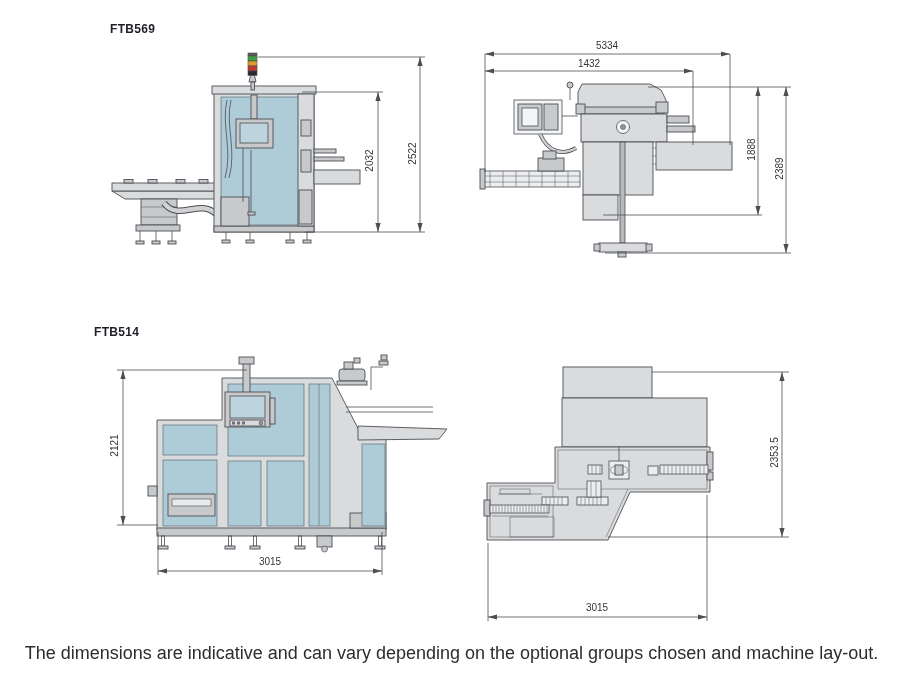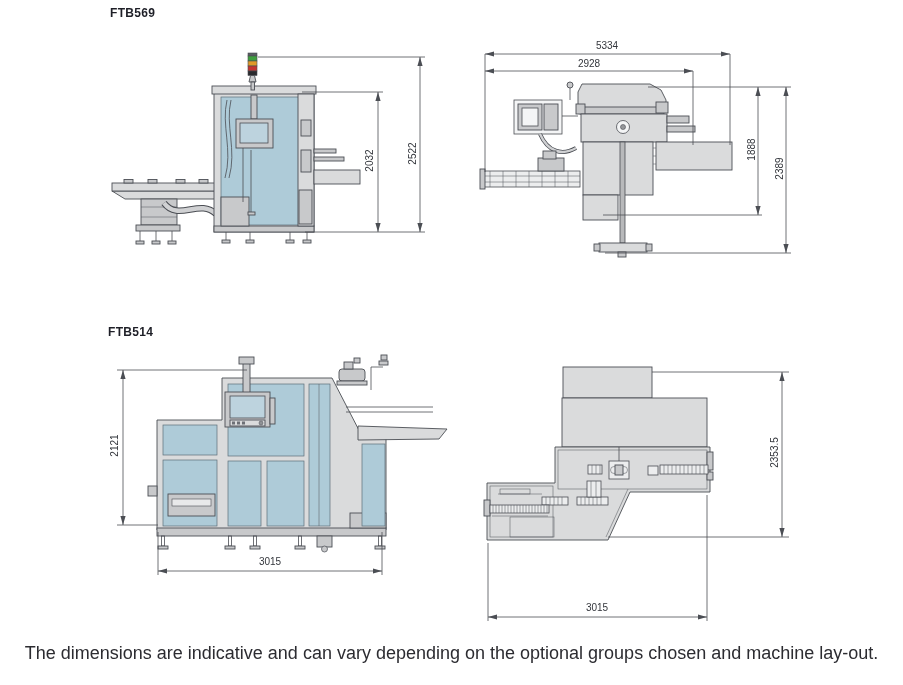--- a/index.html
+++ b/index.html
@@ -20,21 +20,21 @@
   .wt  { fill:#f4f5f6; stroke:#4b4e54; stroke-width:0.8; }
   .bl  { fill:#aecbd8; stroke:#5c6e79; stroke-width:0.7; }
   .bl2 { fill:#bdd3de; stroke:#4b4e54; stroke-width:0.8; }
   .dl  { stroke:#4b4e54; stroke-width:0.8; fill:none; }
 </style>
 </head>
 <body>
 
 <div class="stage">
 
-  <div class="model-label" style="left:110px;top:6px">FTB569</div>
+  <div class="model-label" style="left:110px;top:22px">FTB569</div>
 
   <svg class="draw" style="left:100px;top:40px" width="340" height="210" viewBox="100 40 340 210">
     <defs>
       <marker id="a1" markerWidth="10" markerHeight="7" refX="9.4" refY="3" orient="auto-start-reverse" markerUnits="userSpaceOnUse">
         <path d="M0.4,0.4 L9.4,3 L0.4,5.6 Z" fill="#4b4e54"></path>
       </marker>
     </defs>
 
     <g>
       <path class="g1" d="M112,191 L125,199 L218,199 L218,191 Z"></path>
@@ -201,25 +201,25 @@
       <line class="ln" x1="603" y1="215" x2="762" y2="215"></line>
       <line class="dl" x1="758" y1="87" x2="758" y2="215" marker-start="url(#a2)" marker-end="url(#a2)"></line>
     </g>
     <g>
       <line class="ln" x1="605" y1="253" x2="791" y2="253"></line>
       <line class="dl" x1="786" y1="87" x2="786" y2="253" marker-start="url(#a2)" marker-end="url(#a2)"></line>
     </g>
   </svg>
 
   <div class="dim" style="left:575px;top:40px">5334</div>
-  <div class="dim" style="left:557px;top:58px">2928</div>
+  <div class="dim" style="left:557px;top:58px">1432</div>
   <div class="dim v" style="left:719px;top:144px">1888</div>
   <div class="dim v" style="left:747px;top:163px">2389</div>
 
-  <div class="model-label" style="left:108px;top:325px">FTB514</div>
+  <div class="model-label" style="left:94px;top:325px">FTB514</div>
 
   <svg class="draw" style="left:95px;top:348px" width="370" height="240" viewBox="95 348 370 240">
     <defs>
       <marker id="a3" markerWidth="10" markerHeight="7" refX="9.4" refY="3" orient="auto-start-reverse" markerUnits="userSpaceOnUse">
         <path d="M0.4,0.4 L9.4,3 L0.4,5.6 Z" fill="#4b4e54"></path>
       </marker>
     </defs>
 
     <g>
       <path class="g1" d="M157,420 L222,420 L222,378 L332,378 L363,438 L386,438 L386,530 L157,530 Z"></path>

